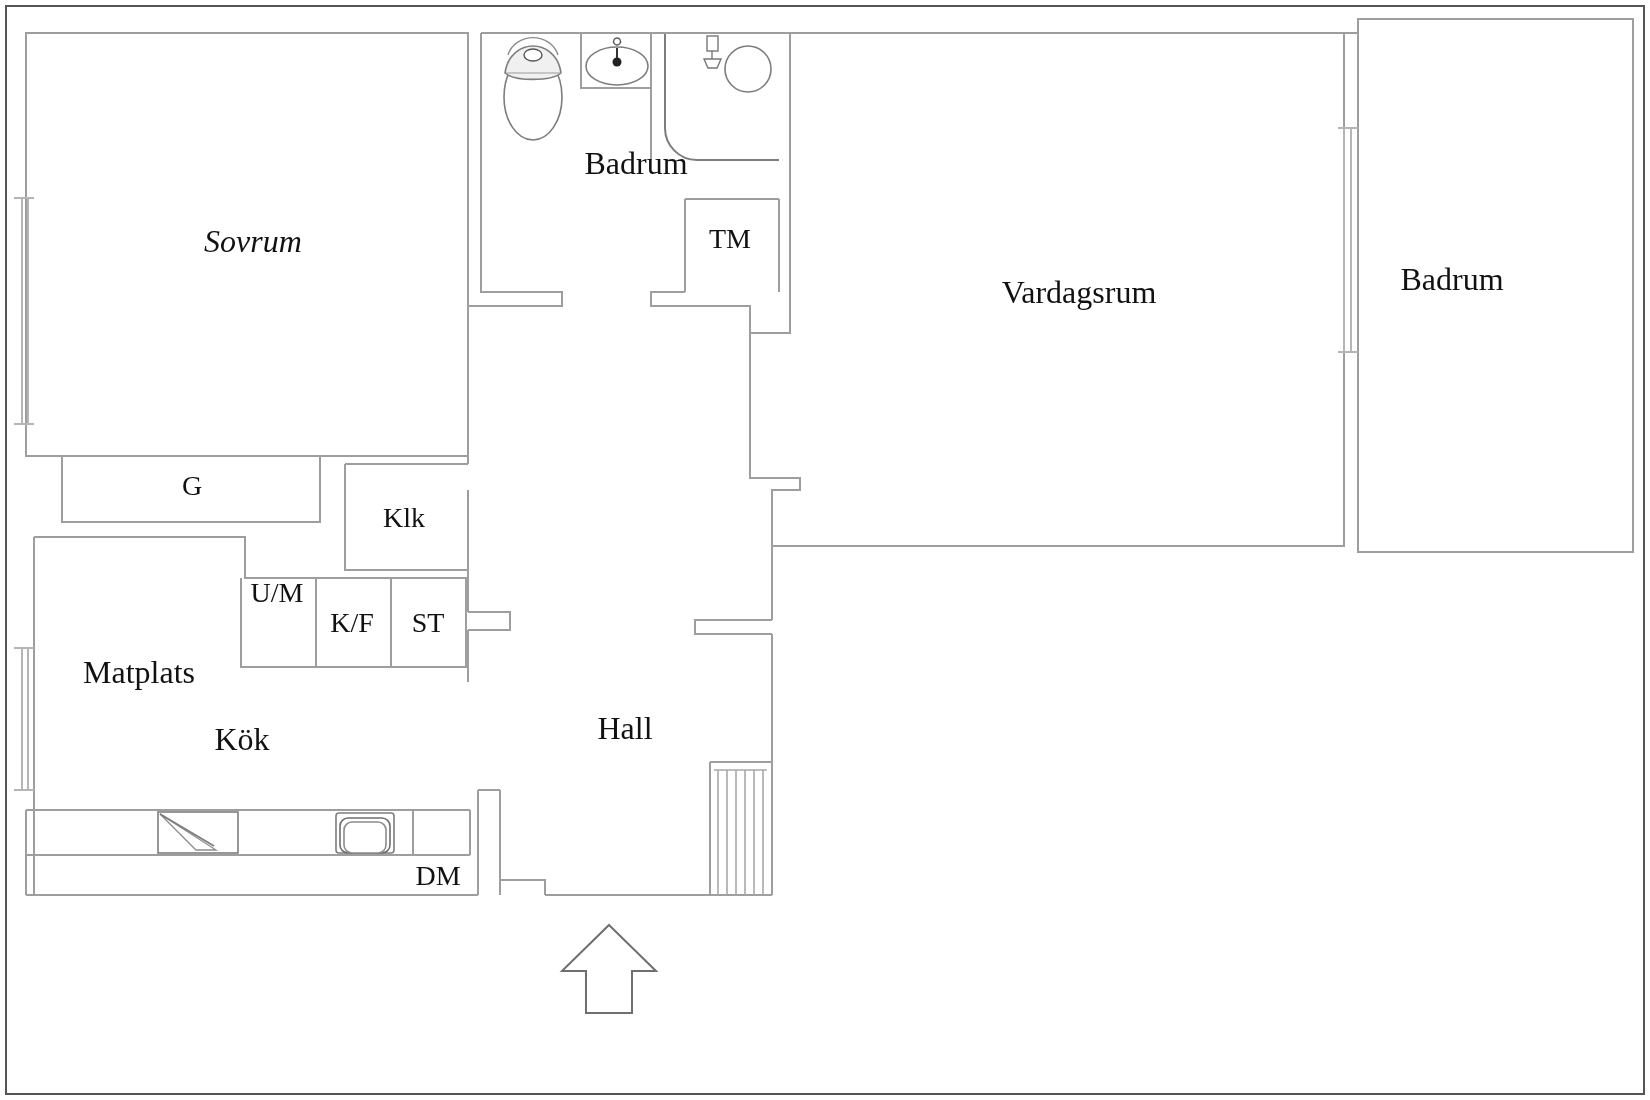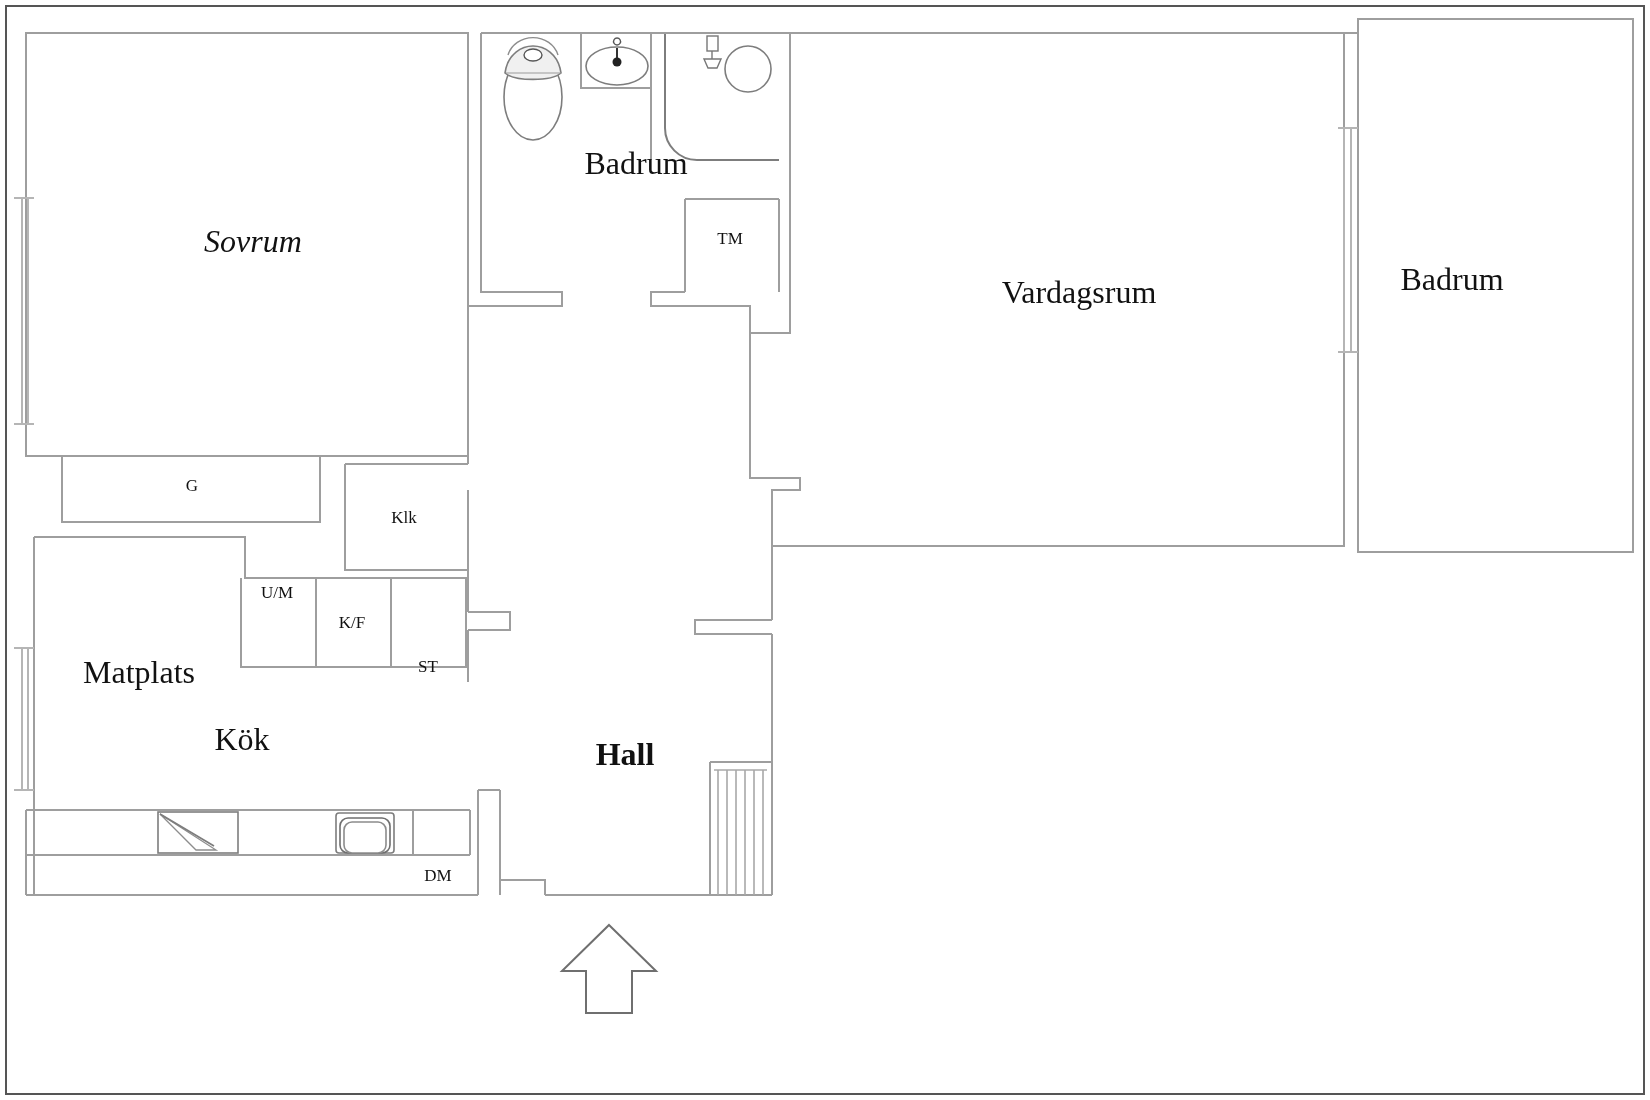--- a/index.html
+++ b/index.html
@@ -24,21 +24,21 @@
   }
   .room-label {
     position: absolute;
     color: #111111;
     font-family: "Liberation Serif", "DejaVu Serif", serif;
     white-space: nowrap;
     transform: translate(-50%, -50%);
     user-select: none;
   }
   .lbl-lg { font-size: 32px; }
-  .lbl-md { font-size: 17px; }
+  .lbl-md { font-size: 28px; }
 </style>
 </head>
 <body>
 
 <div id="plan-root">
 
   <svg id="floorplan-svg" viewBox="0 0 1650 1100">
 
     <g>
       <rect x="6" y="6" width="1638" height="1088" fill="none" stroke="#555555" stroke-width="2"></rect>
@@ -191,19 +191,19 @@
 
   <div class="room-label lbl-lg" style="left:253px; top:241px;font-style:italic;">Sovrum</div>
   <div class="room-label lbl-lg" style="left:636px; top:163px;">Badrum</div>
   <div class="room-label lbl-md" style="left:730px; top:239px;">TM</div>
   <div class="room-label lbl-lg" style="left:1079px; top:292px;">Vardagsrum</div>
   <div class="room-label lbl-lg" style="left:1452px; top:279px;">Badrum</div>
   <div class="room-label lbl-md" style="left:192px; top:486px;">G</div>
   <div class="room-label lbl-md" style="left:404px; top:518px;">Klk</div>
   <div class="room-label lbl-md" style="left:277px; top:593px;">U/M</div>
   <div class="room-label lbl-md" style="left:352px; top:623px;">K/F</div>
-  <div class="room-label lbl-md" style="left:428px; top:623px;margin-top:44px;">ST</div>
+  <div class="room-label lbl-md" style="left:428px; top:623px;">ST</div>
   <div class="room-label lbl-lg" style="left:139px; top:672px;">Matplats</div>
   <div class="room-label lbl-lg" style="left:242px; top:739px;">Kök</div>
-  <div class="room-label lbl-lg" style="left:625px; top:754px;font-weight:bold;">Hall</div>
+  <div class="room-label lbl-lg" style="left:625px; top:728px;">Hall</div>
   <div class="room-label lbl-md" style="left:438px; top:833px;margin-top:43px;">DM</div>
 
 </div>
 
 </body></html>

